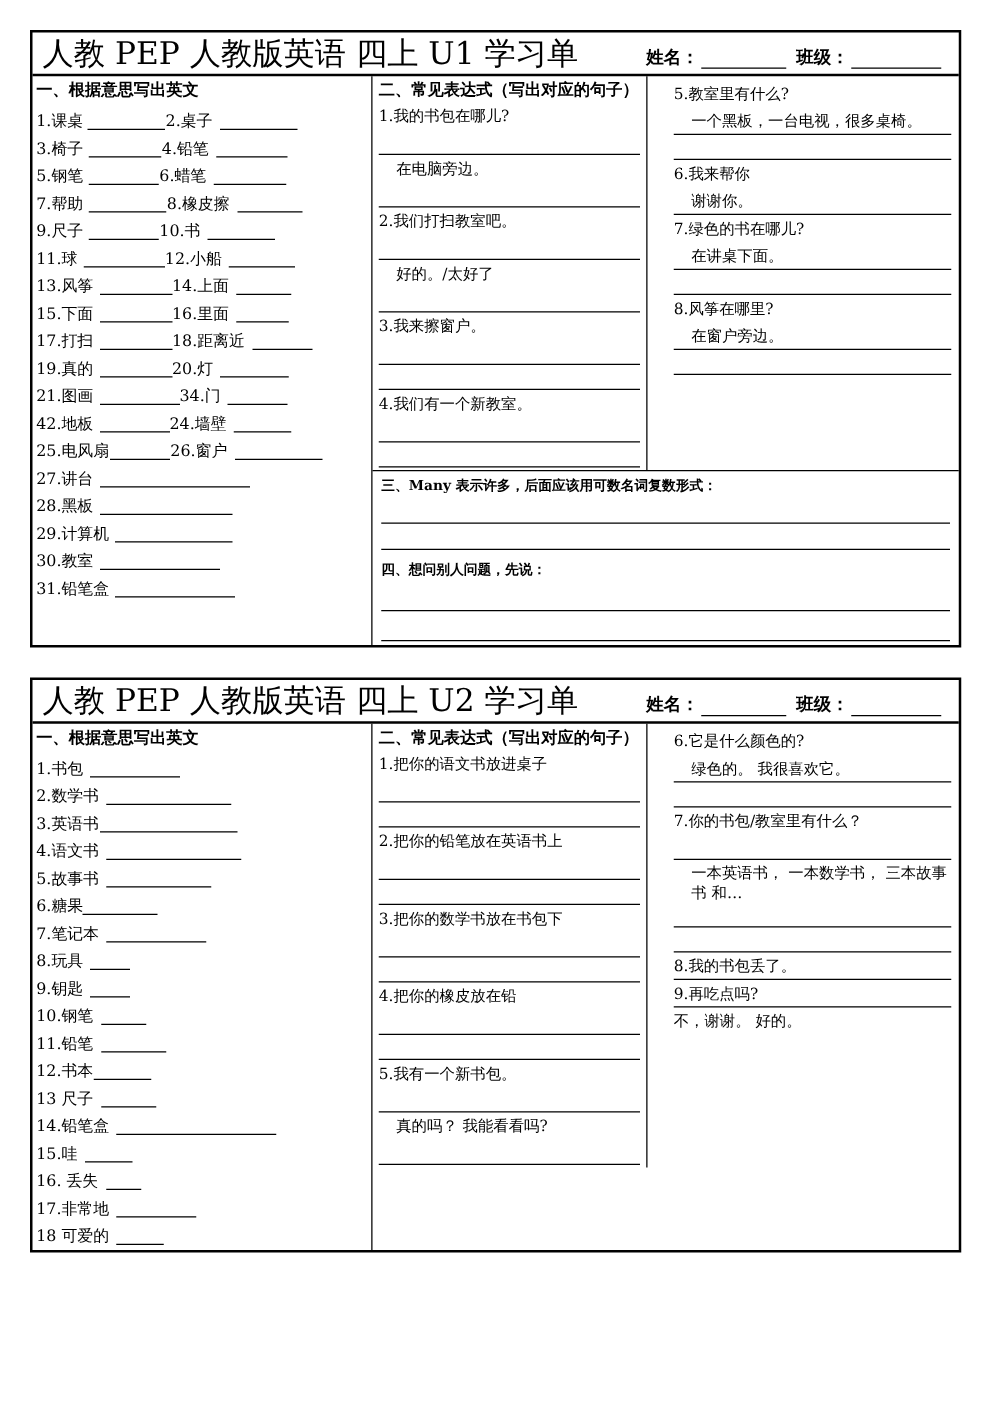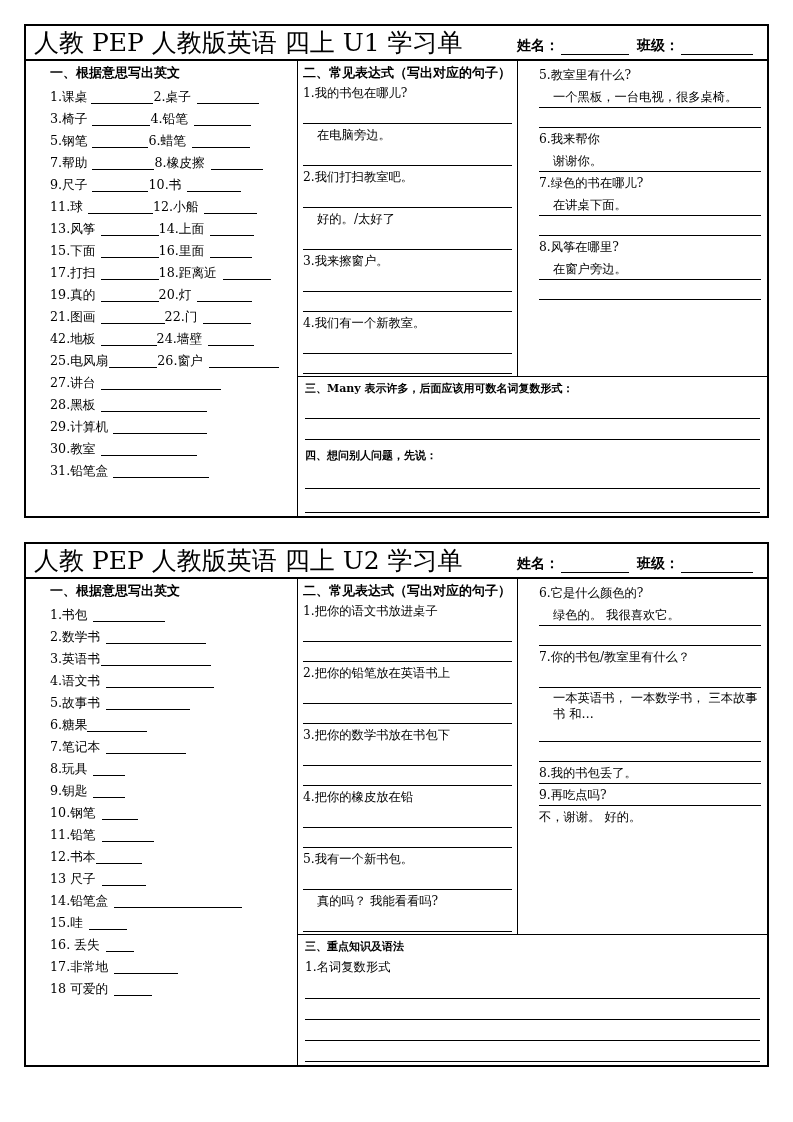--- a/index.html
+++ b/index.html
@@ -13,21 +13,21 @@
   .title-main{font-family:"DejaVu Serif","Liberation Serif",serif;font-size:25px;line-height:30px;letter-spacing:0px;white-space:nowrap;}
   .title-spacer{flex:1;}
   .title-fields{display:flex;align-items:flex-end;padding-bottom:3px;white-space:nowrap;}
   .tf{font-family:"DejaVu Serif","Liberation Serif",serif;font-size:14px;font-weight:bold;}
   .tf-blank{display:inline-block;border-bottom:1.6px solid #000;height:12px;margin:0 8px 0 2px;}
   .w70{width:68px;}
   .w72{width:72px;}
 
   
   .cols{display:flex;align-items:stretch;}
-  .col-left{width:272px;box-sizing:border-box;border-right:1.4px solid #000;padding:3px 4px 4px 24px;}
+  .col-left{width:272px;box-sizing:border-box;border-right:1.4px solid #000;padding:3px 4px 4px 3px;}
   .col-right-wrap{flex:1;display:flex;flex-direction:column;box-sizing:border-box;}
   .upper{display:flex;align-items:stretch;gap:16px;}
   .col-mid{width:220px;box-sizing:border-box;border-right:1.4px solid #000;padding:3px 5px 2px 5px;}
   .col-right{flex:1;box-sizing:border-box;padding:3px 6px 2px 5px;}
   .lower{border-top:1.4px solid #000;box-sizing:border-box;padding:3px 7px 3px 7px;}
 
   .sec-head{font-family:"DejaVu Serif","Liberation Serif",serif;font-weight:bold;font-size:13px;line-height:17px;margin:0 0 1px 0;}
   .sec-head.big{font-size:11px;}
 
   
@@ -134,21 +134,21 @@
         <div class="vrow">
             <span class="vlab">19.真的</span>
             <span class="blank" style="width:58px;margin:0 0 0 5px"></span>
             <span class="vlab">20.灯</span>
             <span class="blank" style="width:55px;margin:0 0 0 6px"></span>
           </div>
 
         <div class="vrow">
             <span class="vlab">21.图画</span>
             <span class="blank" style="width:64px;margin:0 0 0 5px"></span>
-            <span class="vlab">22.门</span>
+            <span class="vlab">34.门</span>
             <span class="blank" style="width:48px;margin:0 0 0 6px"></span>
           </div>
 
         <div class="vrow">
             <span class="vlab">42.地板</span>
             <span class="blank" style="width:56px;margin:0 0 0 5px"></span>
             <span class="vlab">24.墙壁</span>
             <span class="blank" style="width:46px;margin:0 0 0 6px"></span>
           </div>
 
@@ -370,25 +370,17 @@
             <div class="qline blankline"></div>
             <div class="qline blankline"></div>
 
             <div class="qline">8.我的书包丢了。</div>
             <div class="qline">9.再吃点吗?</div>
             <div class="qline nb">不，谢谢。    好的。</div>
             <div class="qline blankline nb"></div>
           </div>
         </div>
 
-        <div class="lower">
-          <div class="sec-head big">三、重点知识及语法</div>
-          <div class="qline nb">1.名词复数形式</div>
-          <div class="ruled"></div>
-          <div class="ruled"></div>
-          <div class="ruled"></div>
-          <div class="ruled"></div>
-        </div>
       </div>
     </div>
   </div>
 
 </div>
 
 </body></html>

